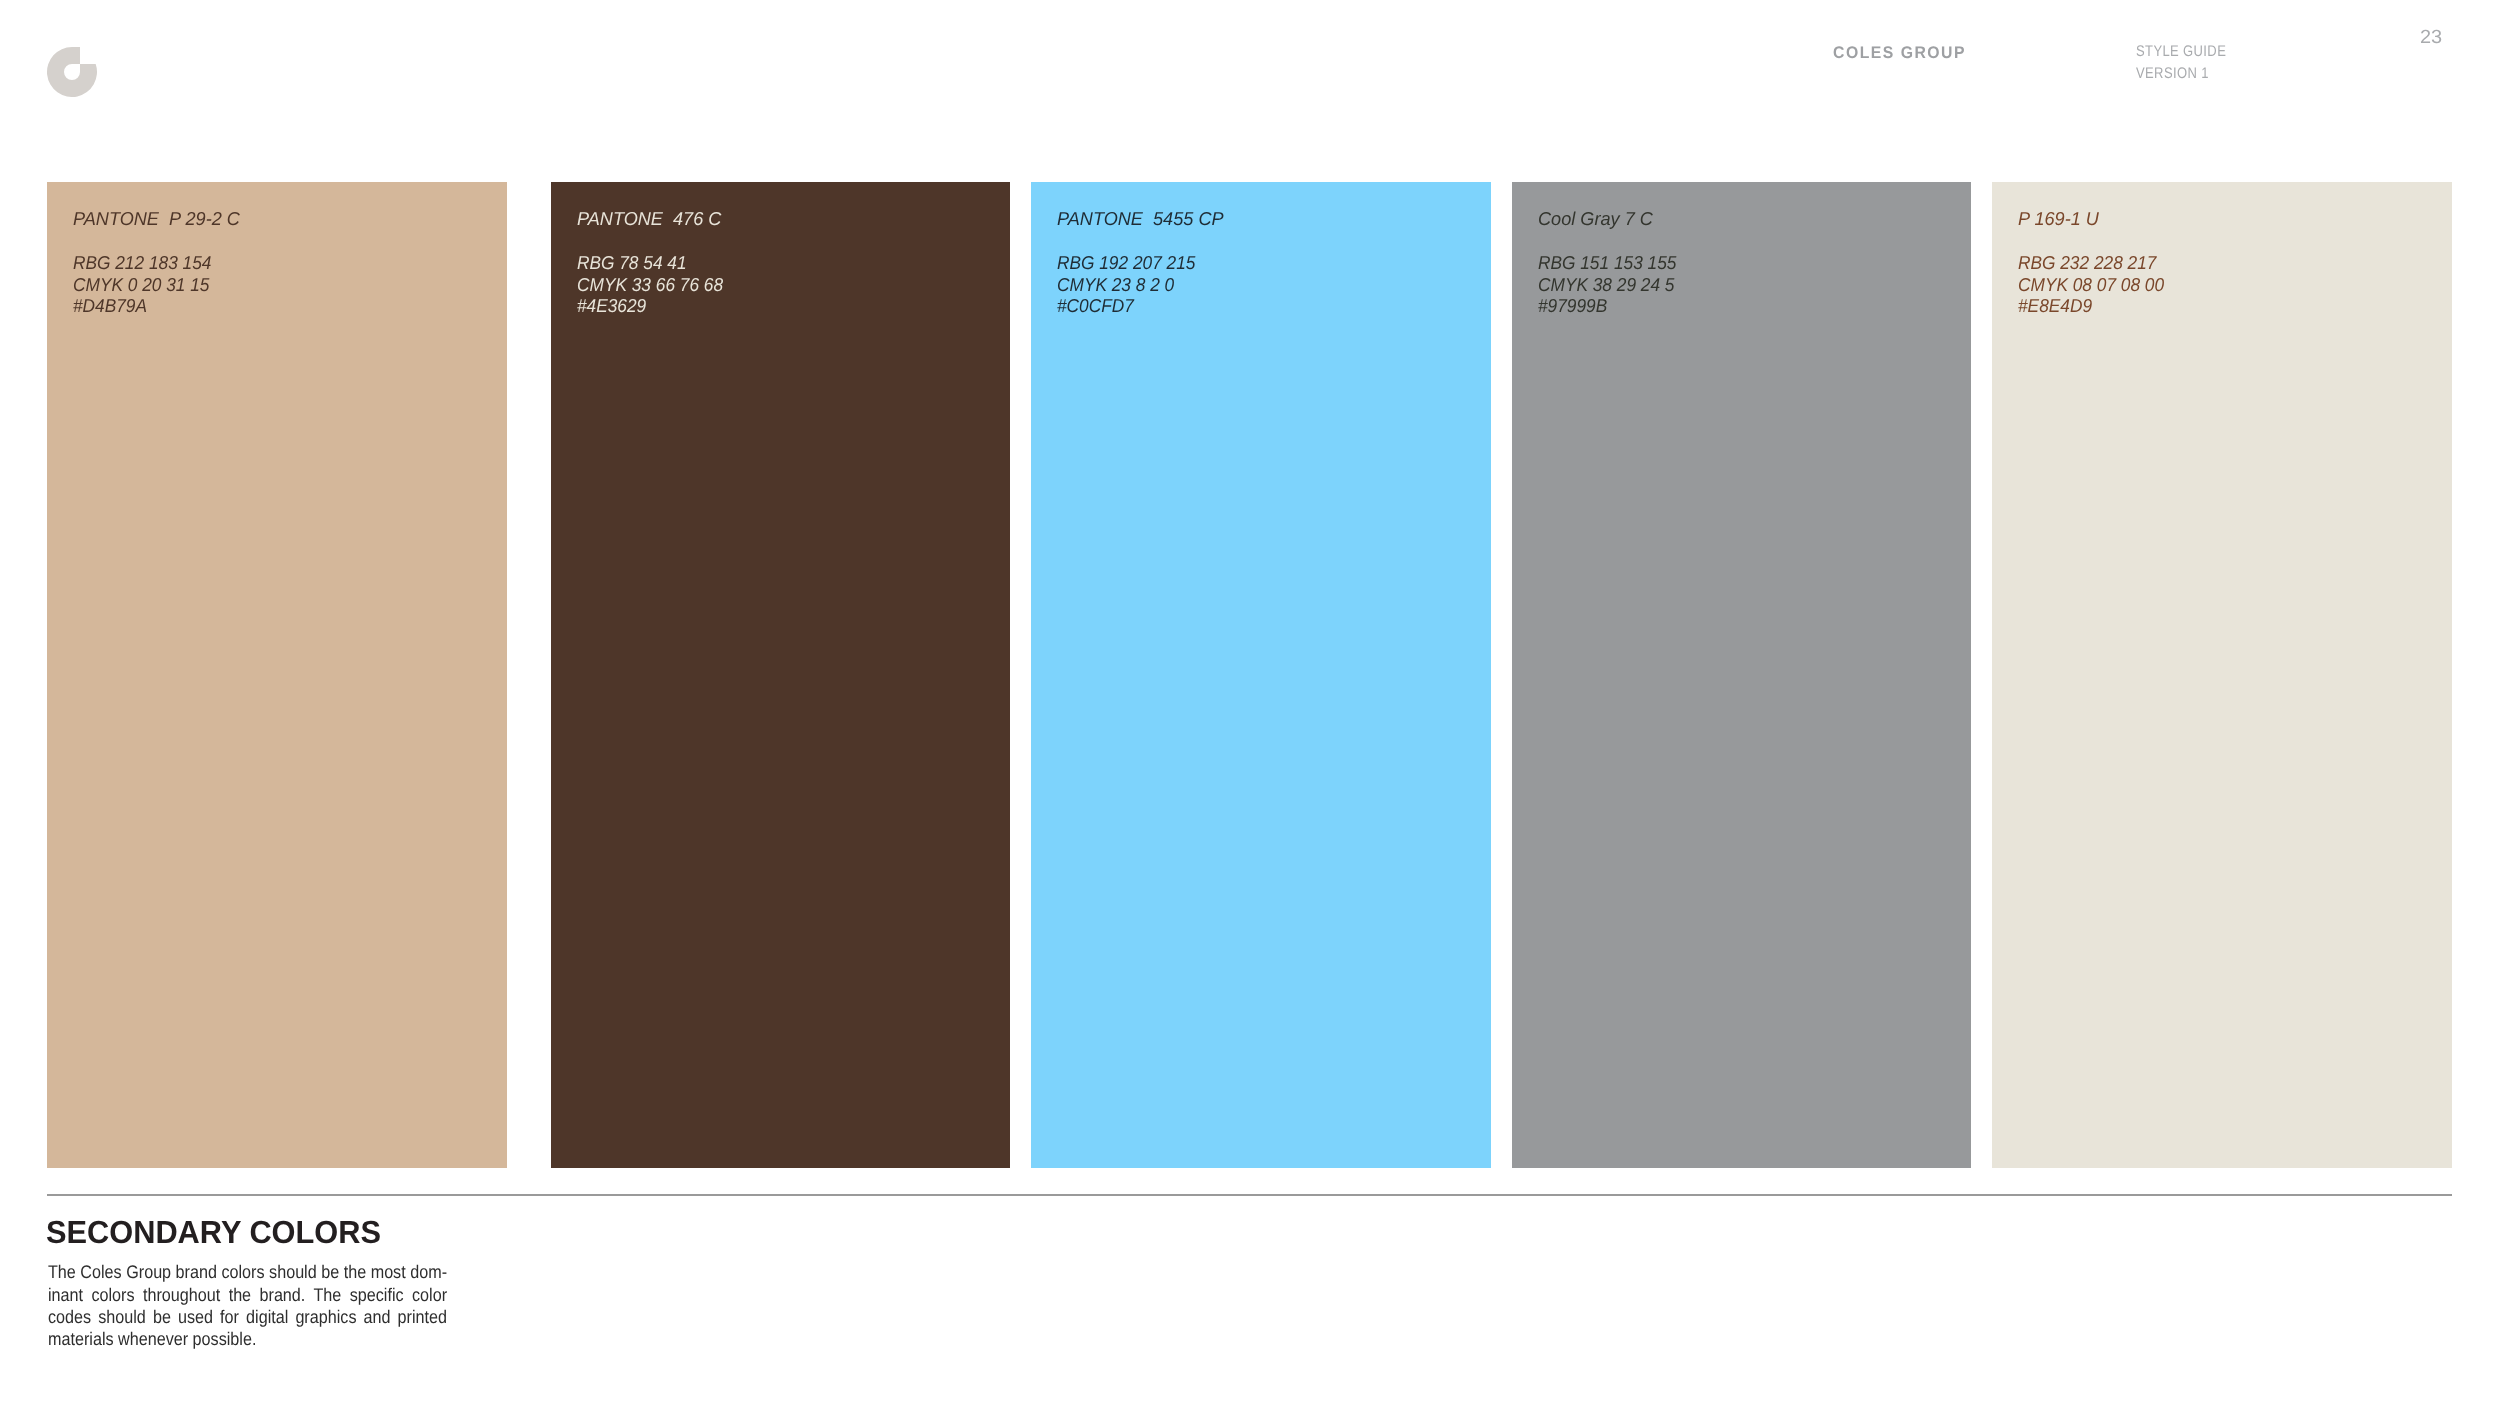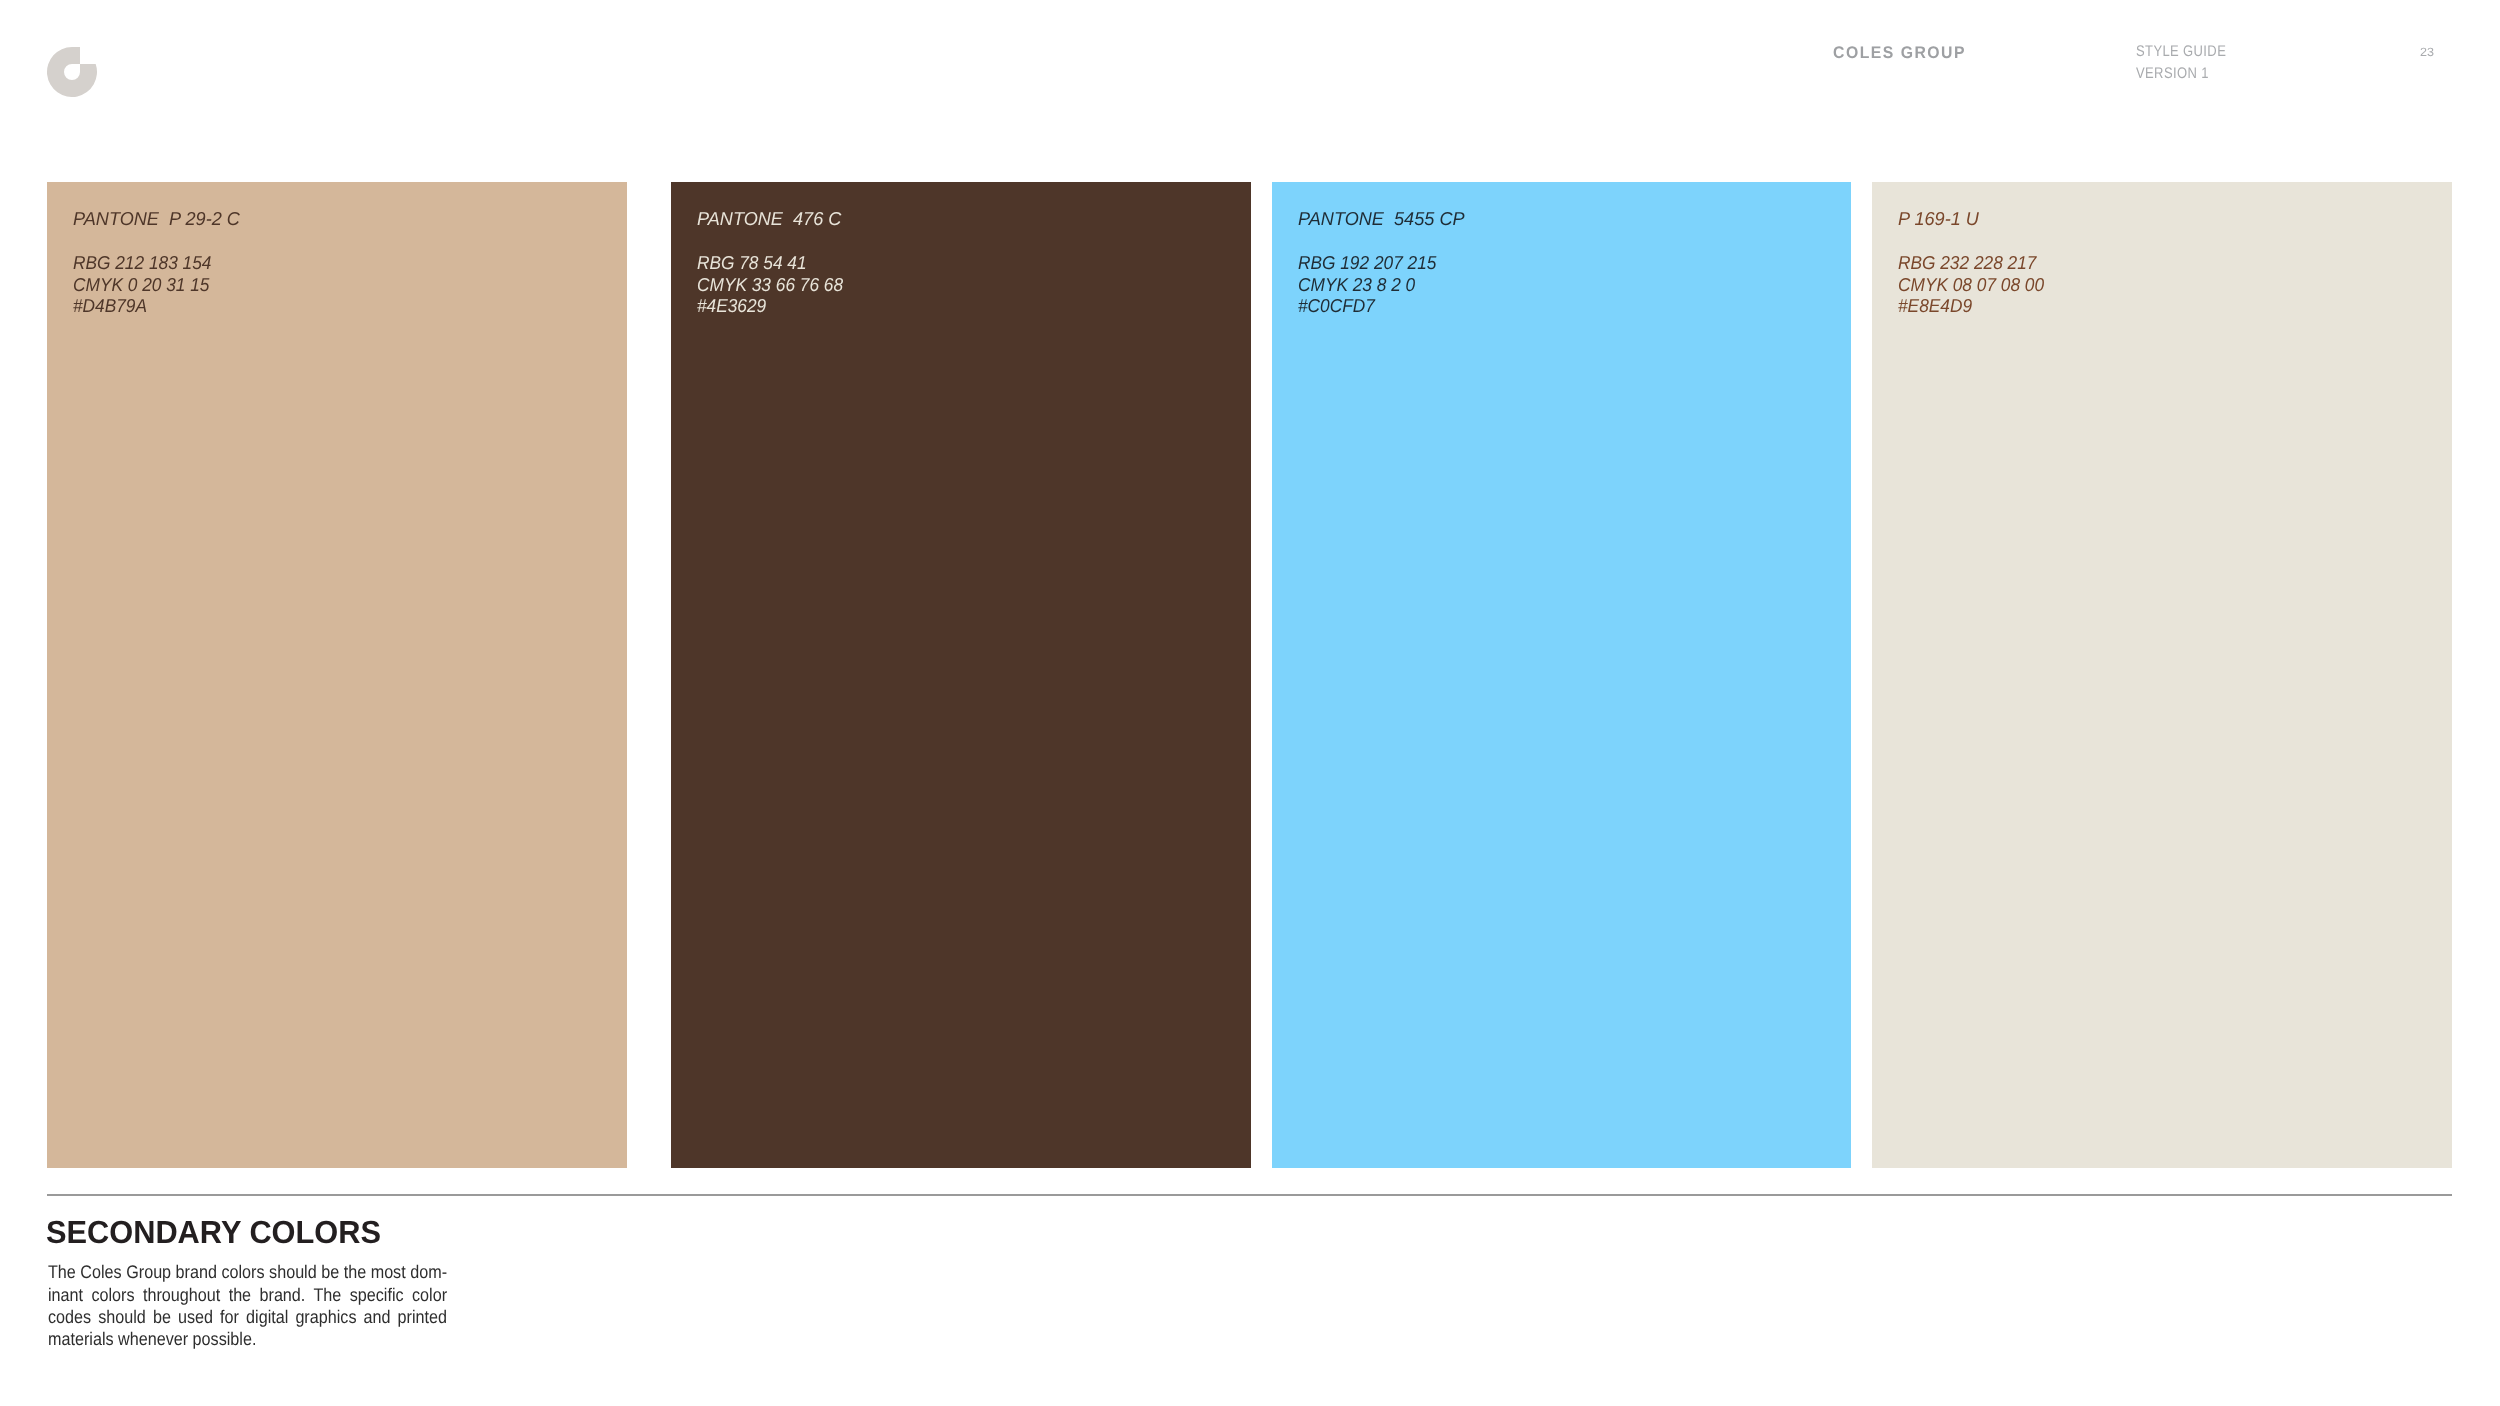--- a/index.html
+++ b/index.html
@@ -11,21 +11,21 @@
 
   
   .logo{position:absolute;left:46.5px;top:47px;width:50px;height:50px;}
   .logo svg{display:block;width:50px;height:50px;}
   .hdr-brand{position:absolute;left:1832.8px;top:43px;font-size:16.9px;
              letter-spacing:1.6px;font-weight:bold;color:#9ea0a3;white-space:pre;
              transform:scaleX(0.934) translateZ(0);transform-origin:0 0;}
   .hdr-doc{position:absolute;left:2135.7px;top:41.2px;font-size:0;color:#a9abae;
            transform:scaleX(0.845) translateZ(0);transform-origin:0 0;}
   .hdr-doc>div{font-size:15.4px;letter-spacing:0.45px;line-height:22.0px;white-space:pre;}
-  .hdr-page{position:absolute;left:2419.8px;top:45px;font-size:12px;color:#a9abae;
+  .hdr-page{position:absolute;left:2419.8px;top:27px;font-size:19px;color:#a9abae;
             transform:scaleX(1.05) translateZ(0);transform-origin:0 0;}
 
   
   .swatches{position:absolute;left:47px;top:182px;width:2405px;height:986px;
             display:flex;gap:21px;font-style:italic;}
   .sw{flex:1 1 0;position:relative;}
   .sw .sw-name{position:absolute;left:26px;top:25.6px;font-size:18.7px;
                letter-spacing:0px;white-space:pre;
                transform:scaleX(0.97) translateZ(0);transform-origin:0 0;}
   .sw .sw-values{position:absolute;left:26px;top:70.0px;font-size:0;
@@ -83,20 +83,28 @@
 
   <div class="sw" style="background: #7dd3fc; color: rgb(31, 44, 53);">
     <div class="sw-name">PANTONE  5455 CP</div>
     <div class="sw-values">
       <div>RBG 192 207 215</div>
       <div>CMYK 23 8 2 0</div>
       <div>#C0CFD7</div>
     </div>
   </div>
 
+  <div class="sw" style="background: rgb(151, 153, 155); color: rgb(51, 53, 46);">
+    <div class="sw-name">Cool Gray 7 C</div>
+    <div class="sw-values">
+      <div>RBG 151 153 155</div>
+      <div>CMYK 38 29 24 5</div>
+      <div>#97999B</div>
+    </div>
+  </div>
 
   <div class="sw" style="background: rgb(232, 228, 217); color: rgb(122, 71, 43);">
     <div class="sw-name">P 169-1 U</div>
     <div class="sw-values">
       <div>RBG 232 228 217</div>
       <div>CMYK 08 07 08 00</div>
       <div>#E8E4D9</div>
     </div>
   </div>
 </div>

